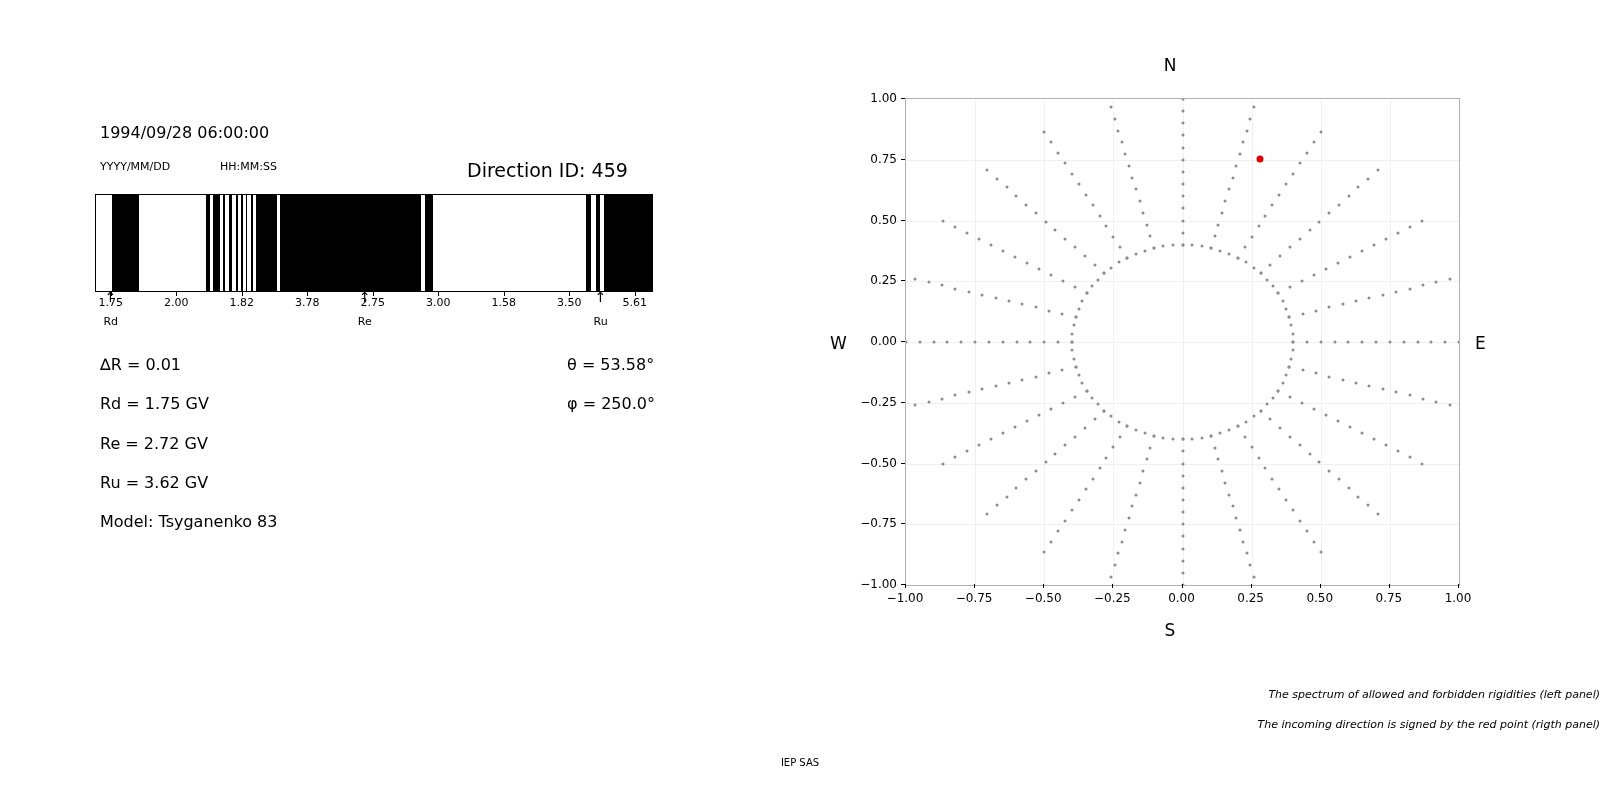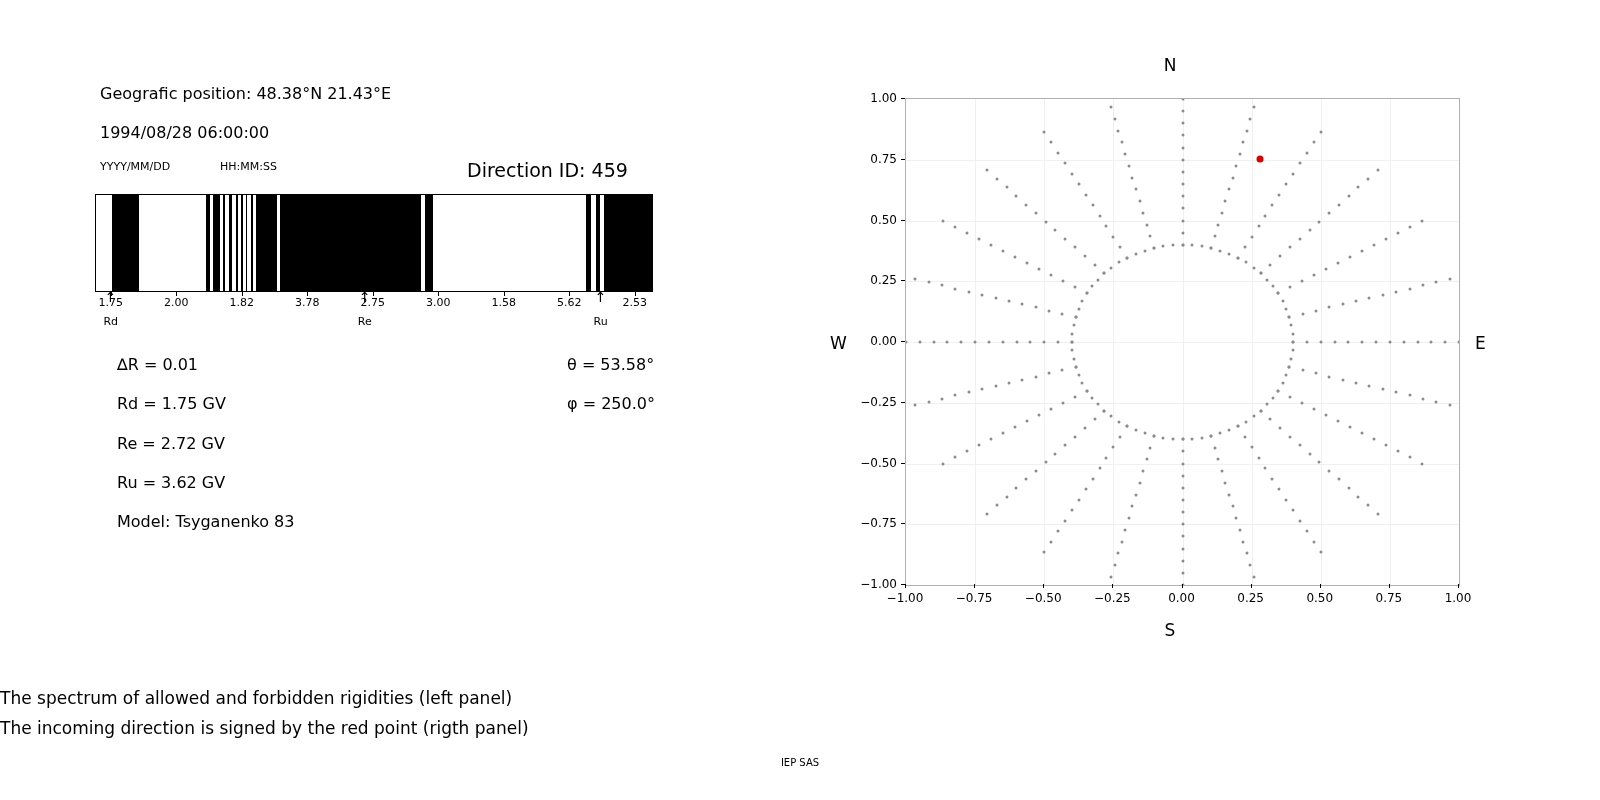--- a/index.html
+++ b/index.html
@@ -84,21 +84,21 @@
     line-height: 10px;
     font-size: 14px;
   }
   .marker .mlabel {
     display: block;
     line-height: 12px;
     margin-top: 2px;
   }
 
   .stats { position: absolute; font-size: 16px; white-space: nowrap; }
-  .col1 { left: 117px; }
+  .col1 { left: 100px; }
   .col2 { left: 567px; }
   .r1 { top: 355px; }
   .r2 { top: 394px; }
   .r3 { top: 434px; }
   .r4 { top: 473px; }
   .r5 { top: 512px; }
 
   
   .panel-right {
     position: absolute;
@@ -159,41 +159,41 @@
     white-space: nowrap;
   }
   .compass {
     position: absolute;
     font-size: 17px;
     white-space: nowrap;
   }
   .cap {
     position: absolute;
     width: 100%;
-    text-align: left;
-    font-size: 17px;
+    text-align: right;
+    font-size: 11px;
     white-space: nowrap;
+    font-style: italic;
   }
   .cap1 { top: 688px; }
   .cap2 { top: 718px; }
   .footer {
     position: absolute;
     width: 100%;
     text-align: center;
     top: 757px;
     font-size: 10px;
   }
 </style>
 </head>
 <body>
 
 <div class="panel-left">
 
-  <div class="txt t-geo">Geografic position: 48.38°N 21.43°E</div>
-  <div class="txt t-date">1994/08/28 06:00:00</div>
+  <div class="txt t-date">1994/09/28 06:00:00</div>
   <div class="txt t-ymd">YYYY/MM/DD</div>
   <div class="txt t-hms">HH:MM:SS</div>
   <div class="txt t-dirid">Direction ID: 459</div>
 
   <div class="spectrum" id="spectrum">
       <div class="band" style="left: 15.7183px; width: 27.507px;"></div>
       <div class="band" style="left: 109.504px; width: 4.19155px;"></div>
       <div class="band" style="left: 116.839px; width: 6.81127px;"></div>
       <div class="band" style="left: 126.532px; width: 2.61972px;"></div>
       <div class="band" style="left: 132.558px; width: 3.40563px;"></div>
@@ -217,23 +217,23 @@
       <div class="spec-tlabel" style="left: 146.704px;">1.82</div>
       <div class="spec-tick" style="left: 212.197px;"></div>
       <div class="spec-tlabel" style="left: 212.197px;">3.78</div>
       <div class="spec-tick" style="left: 277.69px;"></div>
       <div class="spec-tlabel" style="left: 277.69px;">2.75</div>
       <div class="spec-tick" style="left: 343.183px;"></div>
       <div class="spec-tlabel" style="left: 343.183px;">3.00</div>
       <div class="spec-tick" style="left: 408.676px;"></div>
       <div class="spec-tlabel" style="left: 408.676px;">1.58</div>
       <div class="spec-tick" style="left: 474.169px;"></div>
-      <div class="spec-tlabel" style="left: 474.169px;">5.62</div>
+      <div class="spec-tlabel" style="left: 474.169px;">3.50</div>
       <div class="spec-tick" style="left: 539.662px;"></div>
-      <div class="spec-tlabel" style="left: 539.662px;">2.53</div>
+      <div class="spec-tlabel" style="left: 539.662px;">5.61</div>
     </div>
   <div id="spec-markers">
       <div class="marker" style="left: 110.718px; top: 292px;">
         <span class="arrow">↑</span>
         <span class="mlabel" style="margin-top: 14px;">Rd</span>
       </div>
       <div class="marker" style="left: 364.831px; top: 292px;">
         <span class="arrow">↑</span>
         <span class="mlabel" style="margin-top: 14px;">Re</span>
       </div>

